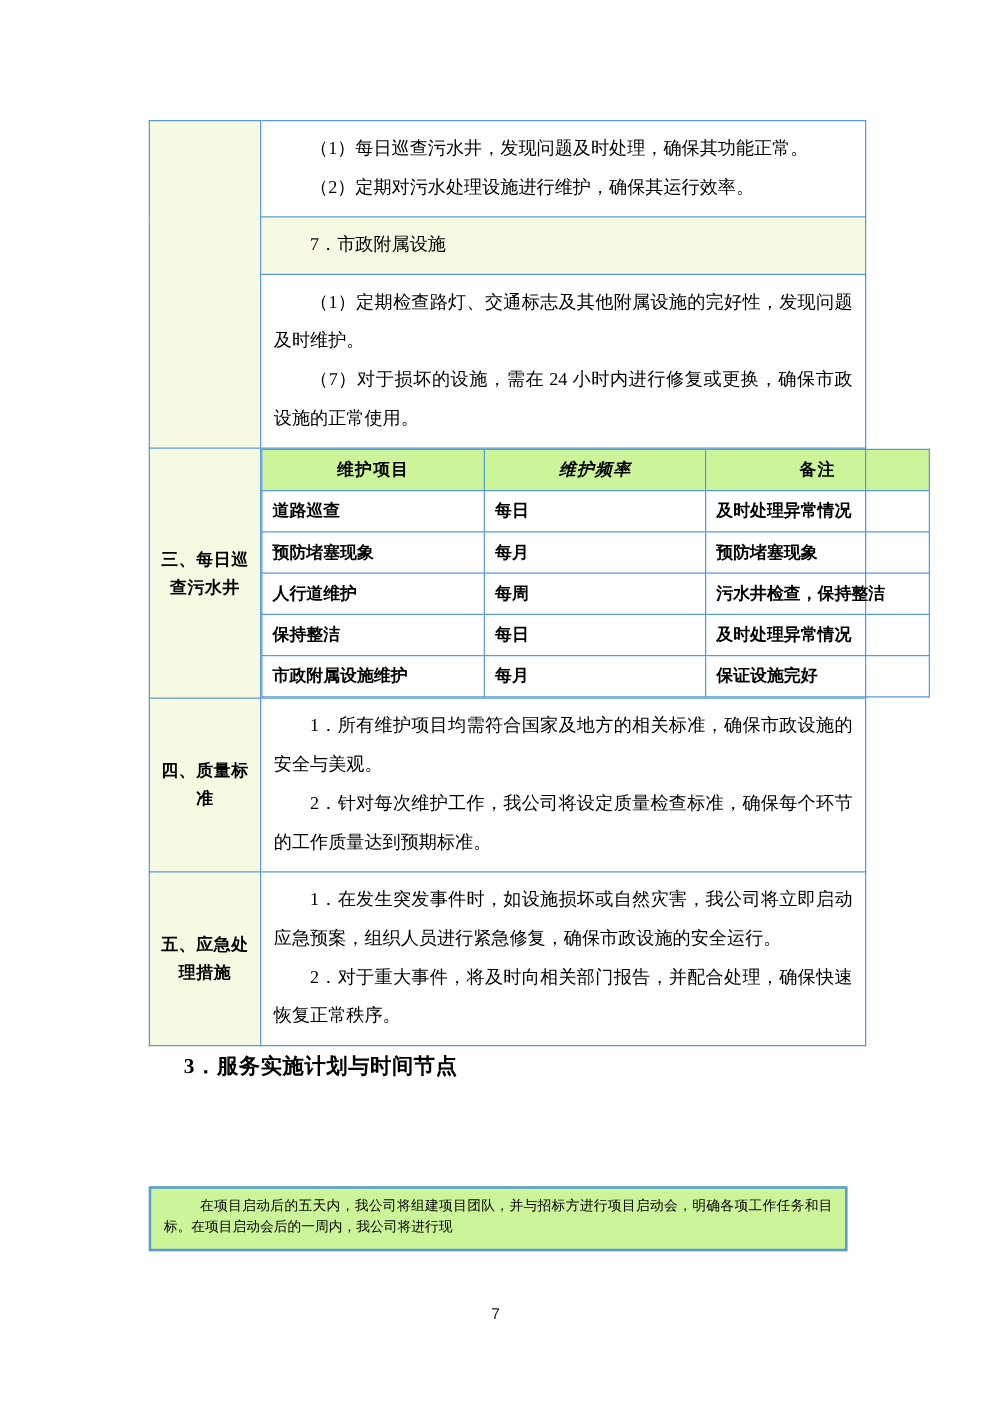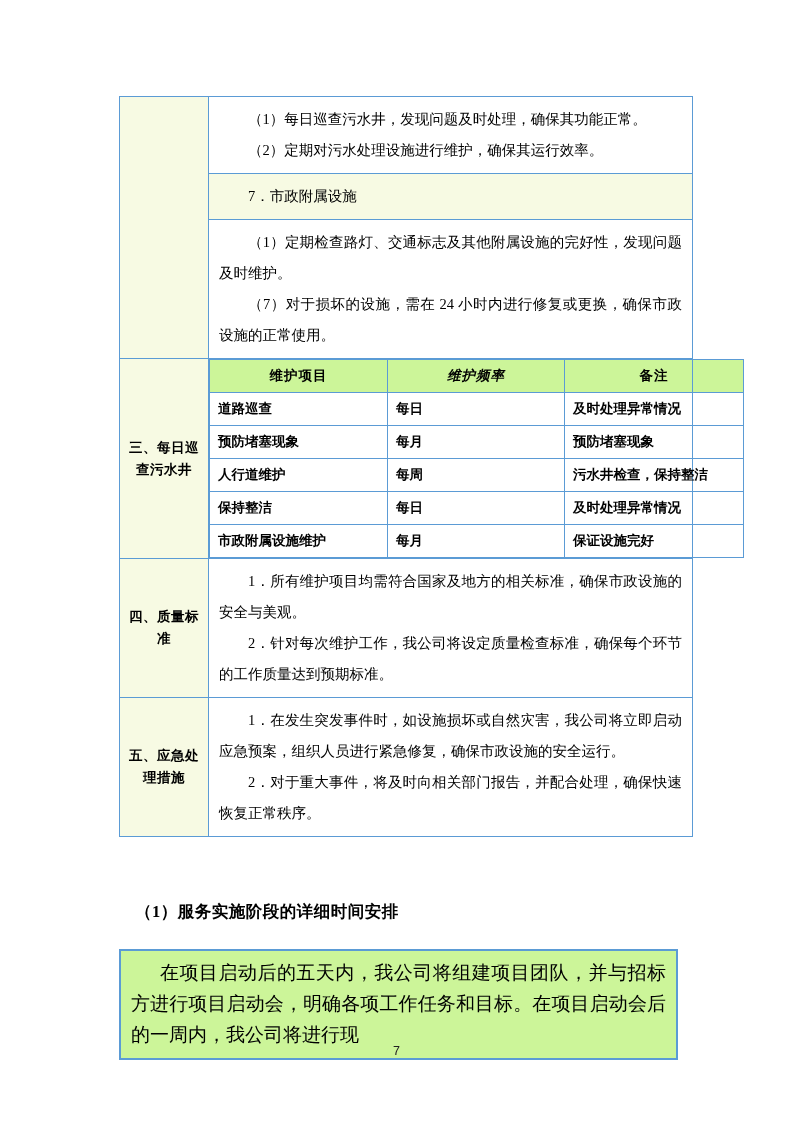--- a/index.html
+++ b/index.html
@@ -123,22 +123,22 @@
     position: absolute;
     left: 119px;
     top: 949px;
     width: 559px;
     box-sizing: border-box;
     background: #CCF599;
     border: 2.5px solid #5B9BD5;
     padding: 6px 10px 8px 10px;
   }
   .callout .ptext {
-    font-size: 19px;
-    line-height: 31px;
+    font-size: 11px;
+    line-height: 17px;
   }
 
   
   .page-number {
     position: absolute;
     left: 0;
     top: 1044px;
     width: 793px;
     text-align: center;
     font-size: 12.5px;
@@ -238,21 +238,21 @@
         <td class="col-body">
           <div class="body-pad">
             <p class="ptext indent">1．在发生突发事件时，如设施损坏或自然灾害，我公司将立即启动应急预案，组织人员进行紧急修复，确保市政设施的安全运行。</p>
             <p class="ptext indent">2．对于重大事件，将及时向相关部门报告，并配合处理，确保快速恢复正常秩序。</p>
           </div>
         </td>
       </tr>
     </tbody>
   </table>
 
-  <div class="heading2">（1）服务实施阶段的详细时间安排</div>
+  <div class="heading1">3．服务实施计划与时间节点</div>
 
   <div class="callout">
     <p class="ptext indent">在项目启动后的五天内，我公司将组建项目团队，并与招标方进行项目启动会，明确各项工作任务和目标。在项目启动会后的一周内，我公司将进行现</p>
   </div>
 
   <div class="page-number">7</div>
 
 </div>
 
 </body></html>

